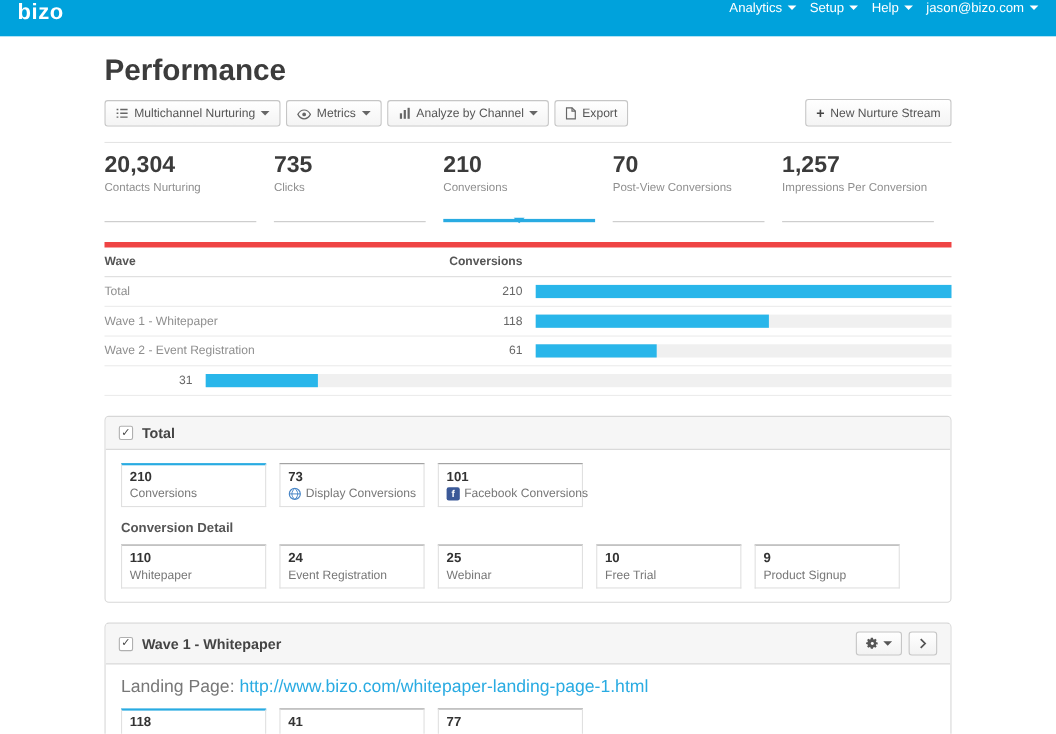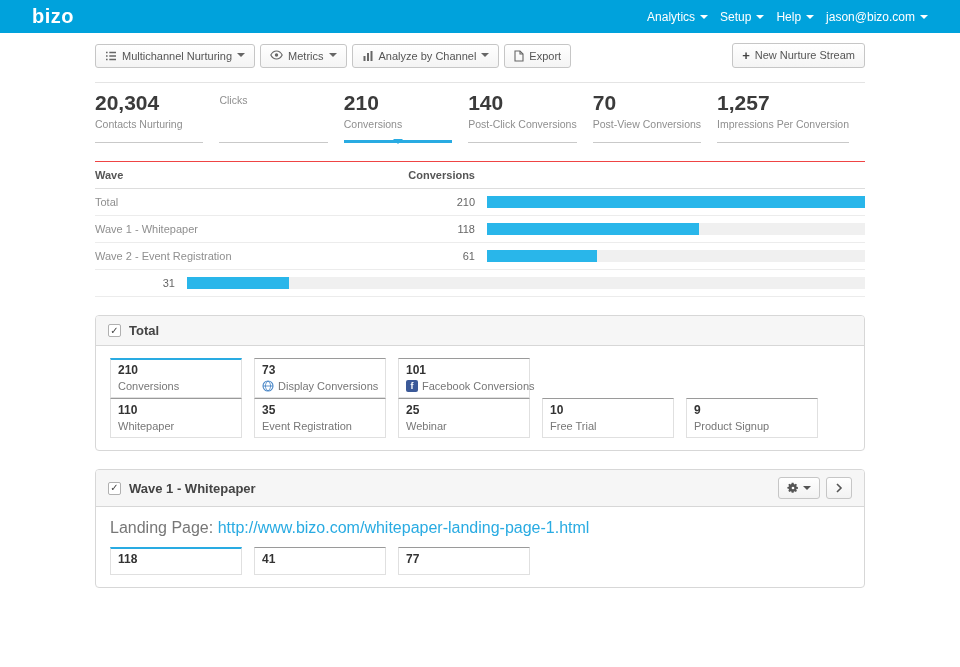--- a/index.html
+++ b/index.html
@@ -1,49 +1,49 @@
 <!DOCTYPE html>
 <html><head>
 <meta charset="utf-8">
 <style>
   *{box-sizing:border-box;margin:0;padding:0}
   html,body{width:960px}
   body{height:667px;overflow:hidden;background:#fff;font-family:"Liberation Sans",sans-serif;color:#333}
 
   
-  .navbar{height:33px;background:#00a2dc;display:flex;align-items:center;justify-content:space-between;padding:0 32px}
+  .navbar{height:33px;background:#00a2dc;display:flex;align-items:flex-start;justify-content:space-between;padding:0 16px}
   .brand{color:#fff;font-weight:bold;font-size:20px;letter-spacing:.5px;cursor:pointer}
   .nav-right{display:flex;align-items:center;gap:12px}
   .nav-item{display:flex;align-items:center;gap:5px;color:#fff;font-size:12px;cursor:pointer}
   .caret{display:inline-block;width:0;height:0;border:4px solid transparent;border-top:4px solid currentColor;margin-top:4px}
 
   
   .content{width:770px;margin:0 auto}
   h1{font-size:27px;color:#3c3c3c;margin-top:16px}
   .toolbar{display:flex;align-items:center;gap:5px;margin-top:10px}
-  .btn{display:inline-flex;align-items:flex-start;gap:5px;padding:5px 9px;font-size:11px;color:#555;
+  .btn{display:inline-flex;align-items:flex-end;gap:5px;padding:5px 9px;font-size:11px;color:#555;
        background:linear-gradient(#fff,#f4f4f4);border:1px solid #c6c6c6;border-radius:3px;cursor:pointer;white-space:nowrap}
   .btn .caret{color:#666;margin-top:3px}
   .btn-right{margin-left:auto}
   .plus-glyph{font-weight:bold;color:#444;font-size:13px;line-height:1}
   .divider{border:none;border-top:1px solid #e4e4e4;margin-top:14px}
   h2{font-size:20px;color:#3c3c3c;margin-top:15px}
 
   
   .stats{display:flex;margin-top:8px}
-  .stat{flex:1;margin-right:16px;border-bottom:1px solid #c9c9c9;padding-bottom:12px;position:relative;cursor:pointer}
+  .stat{flex:1;margin-right:16px;border-bottom:1px solid #c9c9c9;padding-bottom:24px;position:relative;cursor:pointer}
   .stat:last-child{margin-right:16px}
   .stat-value{font-size:21px;font-weight:bold;color:#3b3b3b}
   .stat-label{font-size:10.5px;color:#8f8f8f;margin-top:3px;white-space:nowrap}
   .stat.active{border-bottom:3px solid #29abe2;padding-bottom:6px}
   .stat.active:after{content:"";position:absolute;left:50%;bottom:-9px;margin-left:-5px;border:5px solid transparent;border-top-color:#29abe2}
 
   
   .wave-table{margin-top:18px;font-size:11px}
-  .wt-header{display:flex;align-items:center;border-top:1px solid #ef4444;border-bottom:1px solid #ddd;padding:7px 0;font-weight:bold;color:#555}
+  .wt-header{display:flex;align-items:center;border-top:5px solid #ef4444;border-bottom:1px solid #ddd;padding:7px 0;font-weight:bold;color:#555}
   .wt-row{display:flex;align-items:center;padding:7px 0;border-bottom:1px solid #ececec}
   .wt-label{flex:0 0 300px;color:#8f8f8f}
   .wt-header .wt-label{color:#555}
   .wt-value{flex:0 0 80px;text-align:right;color:#666}
   .wt-header .wt-value{color:#555}
   .wt-bar-track{flex:1;margin-left:12px;height:12px;background:#f0f0f0}
   .wt-bar-fill{height:100%;background:#29b6ea}
 
   
   .panel{margin-top:18px;border:1px solid #d7d7d7;border-radius:4px;overflow:hidden}
@@ -85,20 +85,21 @@
     </span>
     <span class="nav-item">
       <span>jason@bizo.com</span>
       <span class="caret"></span>
     </span>
   </nav>
 </header>
 
 <div class="content">
 
+  <h1>Performance</h1>
 
   <div class="toolbar">
     <span class="btn">
       <svg width="12" height="12" viewBox="0 0 12 12">
           <path d="M1 2.5h1.6M1 6h1.6M1 9.5h1.6M4.3 2.5H11M4.3 6H11M4.3 9.5H11" stroke="#666" stroke-width="1.3" fill="none"></path>
         </svg>
       <span>Multichannel Nurturing</span>
       <span class="caret"></span>
     </span>
     <span class="btn">
@@ -133,29 +134,26 @@
 
   <hr class="divider">
 
 
   <div class="stats">
     <div class="stat">
       <div class="stat-value">20,304</div>
       <div class="stat-label">Contacts Nurturing</div>
     </div>
     <div class="stat">
+      <div class="stat-value">735</div>
       <div class="stat-label">Clicks</div>
     </div>
     <div class="stat active">
       <div class="stat-value">210</div>
       <div class="stat-label">Conversions</div>
-    </div>
-    <div class="stat">
-      <div class="stat-value">140</div>
-      <div class="stat-label">Post-Click Conversions</div>
     </div>
     <div class="stat">
       <div class="stat-value">70</div>
       <div class="stat-label">Post-View Conversions</div>
     </div>
     <div class="stat">
       <div class="stat-value">1,257</div>
       <div class="stat-label">Impressions Per Conversion</div>
     </div>
   </div>
@@ -220,30 +218,31 @@
         </div>
         <div class="metric-box">
           <div class="metric-value">101</div>
           <div class="metric-label">
             <span class="fb-icon">f</span>
             <span>Facebook Conversions</span>
           </div>
         </div>
       </div>
 
+      <div class="detail-heading">Conversion Detail</div>
 
       <div class="metric-row">
         <div class="metric-box">
           <div class="metric-value">110</div>
           <div class="metric-label">
               <span>Whitepaper</span>
             </div>
         </div>
         <div class="metric-box">
-          <div class="metric-value">35</div>
+          <div class="metric-value">24</div>
           <div class="metric-label">
               <span>Event Registration</span>
             </div>
         </div>
         <div class="metric-box">
           <div class="metric-value">25</div>
           <div class="metric-label">
               <span>Webinar</span>
             </div>
         </div>

